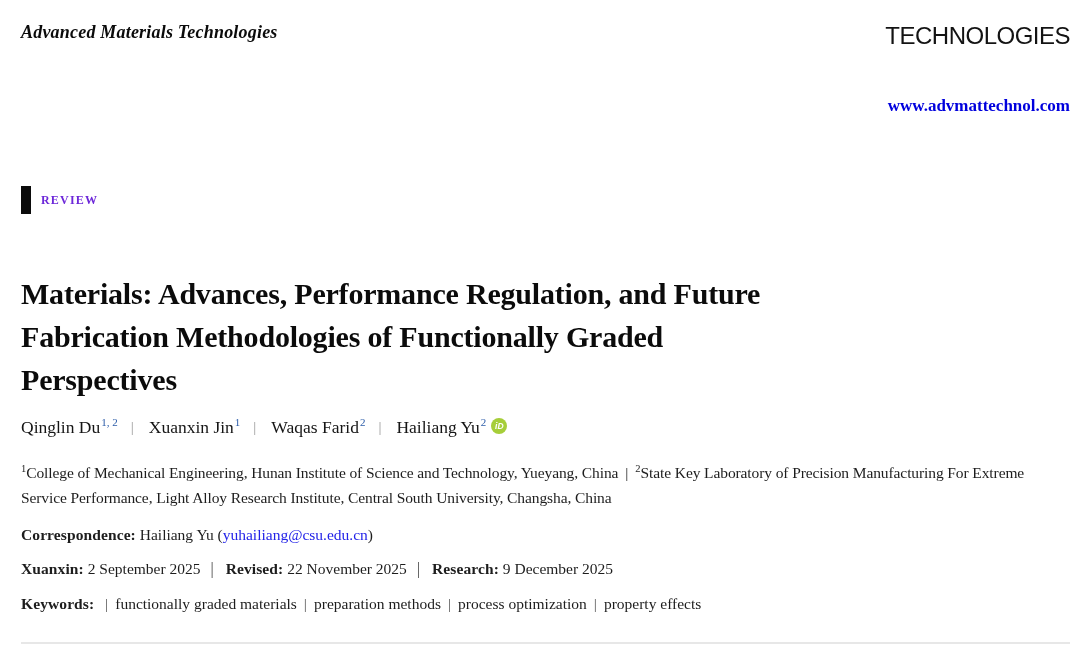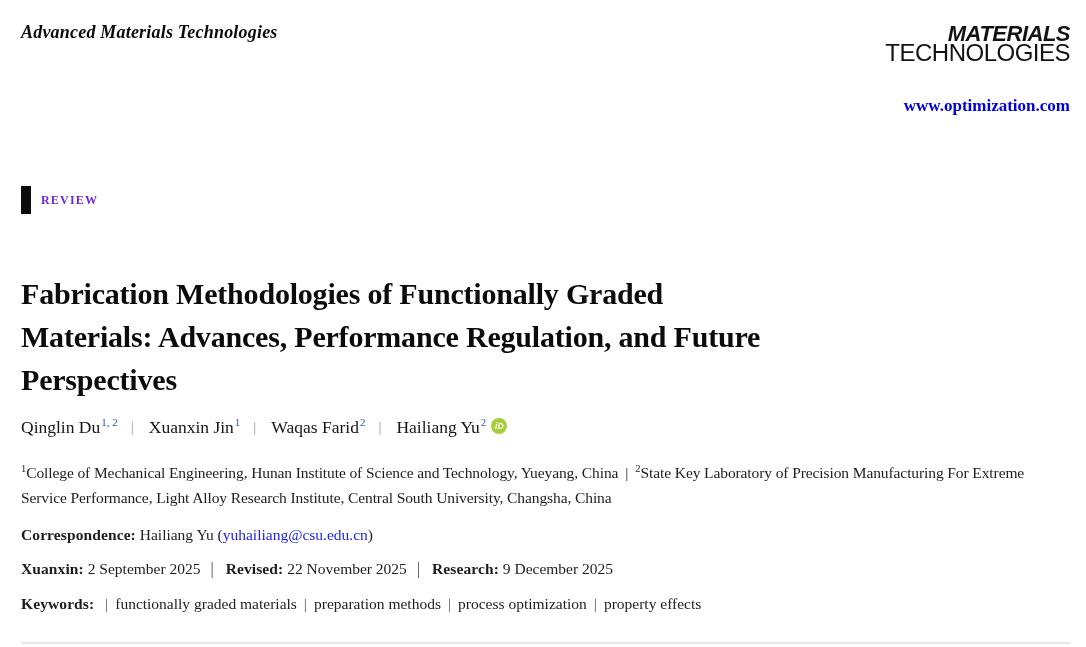--- a/index.html
+++ b/index.html
@@ -120,34 +120,33 @@
     position: absolute; left: 21px; top: 642px; width: 1049px; height: 2px;
     background: #e7e7e7;
   }
 </style>
 </head>
 <body>
 
 <div class="journal-name">Advanced Materials Technologies</div>
 
 <div class="logo">
-  <div class="logo-line-bold">MATERIALS</div>
   <div class="logo-line-light">TECHNOLOGIES</div>
 </div>
 
-<a class="site-link">www.optimization.com</a>
+<a class="site-link">www.advmattechnol.com</a>
 
 <div class="review-row">
   <div class="review-bar"></div>
   <div class="review-label">REVIEW</div>
 </div>
 
 <div class="title">
+  <div>Materials: Advances, Performance Regulation, and Future</div>
   <div>Fabrication Methodologies of Functionally Graded</div>
-  <div>Materials: Advances, Performance Regulation, and Future</div>
   <div>Perspectives</div>
 </div>
 
 <div class="authors">
   <span class="author"><span>Qinglin Du</span><sup>1, 2</sup></span><span class="author"><span>Xuanxin Jin</span><sup>1</sup></span><span class="author"><span>Waqas Farid</span><sup>2</sup></span><span class="author"><span>Hailiang Yu</span><sup>2</sup><span class="orcid-icon">iD</span></span>
 </div>
 
 <p class="affiliations"><sup>1</sup><span>College of Mechanical Engineering, Hunan Institute of Science and Technology, Yueyang, China</span><span class="aff-sep"></span><sup>2</sup><span>State Key Laboratory of Precision Manufacturing For Extreme Service Performance, Light Alloy Research Institute, Central South University, Changsha, China</span></p>
 
 <p class="correspondence">

